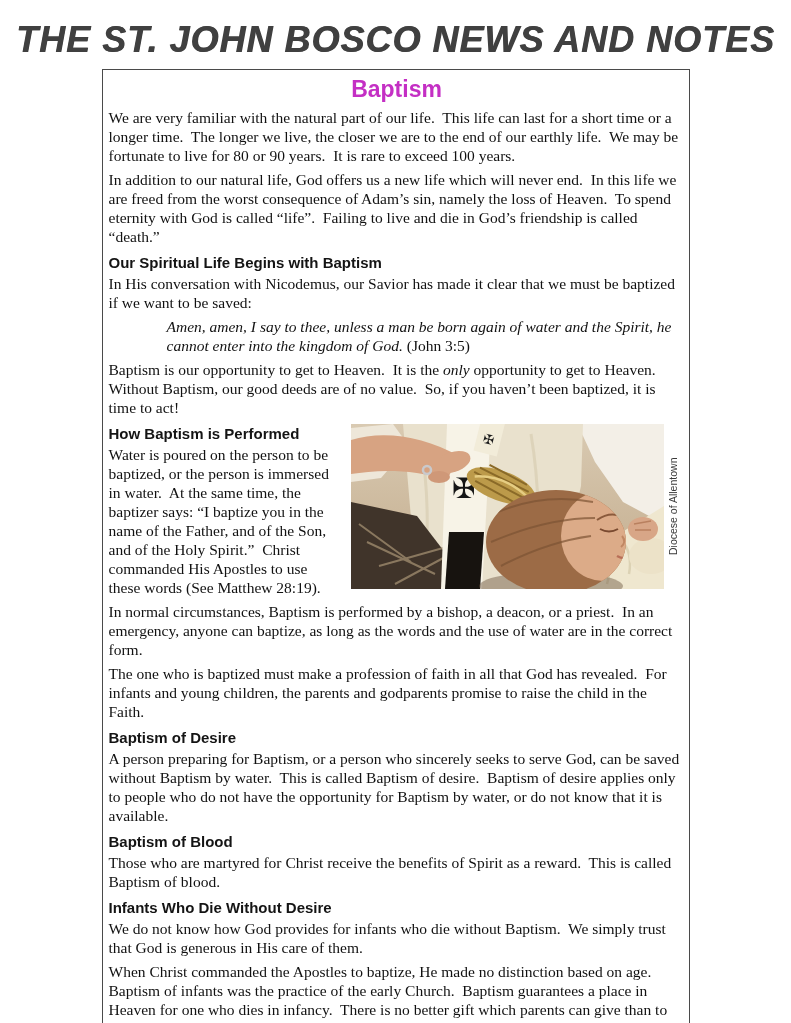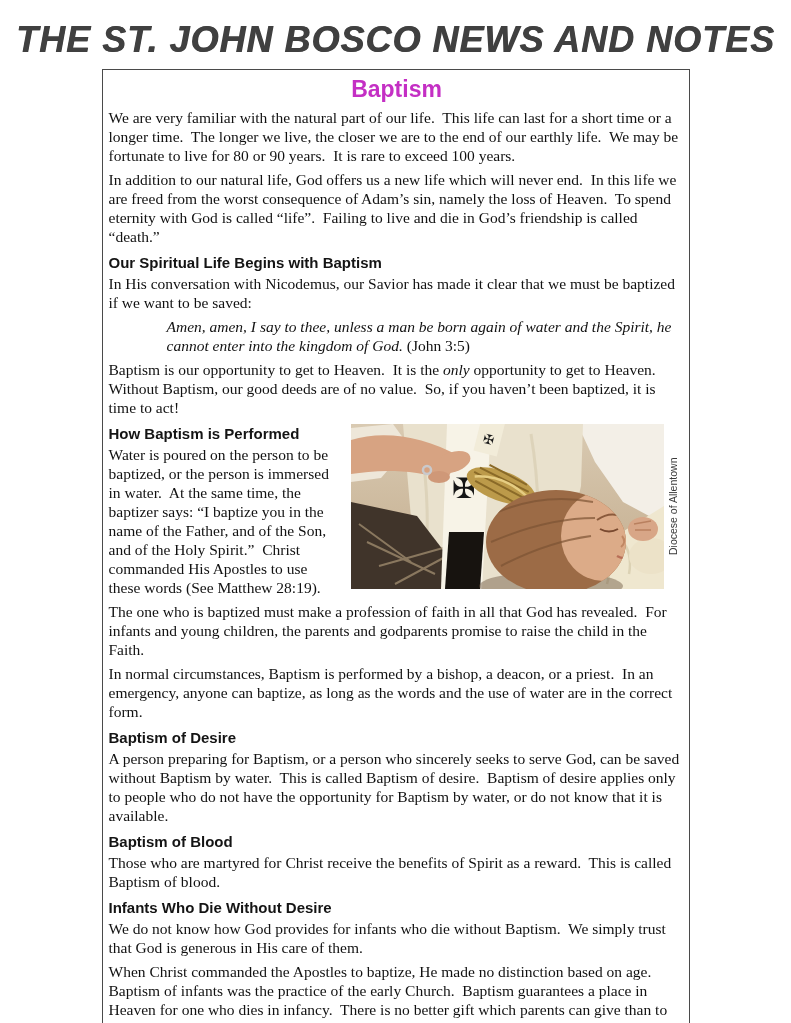--- a/index.html
+++ b/index.html
@@ -182,22 +182,22 @@
         <ellipse cx="300" cy="132" rx="22" ry="18" fill="#ece2c8"></ellipse>
         <ellipse cx="292" cy="105" rx="15" ry="12" fill="#d8a687"></ellipse>
         <path d="M283,100 l17,-3 m-16,9 l16,0" stroke="#b9805f" stroke-width="1.5" fill="none"></path>
       </svg>
     </div>
     <div class="photo-credit">Diocese of Allentown</div>
   </div>
 
   <div class="section-heading">How Baptism is Performed</div>
   <p>Water is poured on the person to be baptized, or the person is immersed in water.  At the same time, the baptizer says: “I baptize you in the name of the Father, and of the Son, and of the Holy Spirit.”  Christ commanded His Apostles to use these words (See Matthew 28:19).</p>
+  <p>In normal circumstances, Baptism is performed by a bishop, a deacon, or a priest.  In an emergency, anyone can baptize, as long as the words and the use of water are in the correct form.</p>
   <p>The one who is baptized must make a profession of faith in all that God has revealed.  For infants and young children, the parents and godparents promise to raise the child in the Faith.</p>
-  <p>In normal circumstances, Baptism is performed by a bishop, a deacon, or a priest.  In an emergency, anyone can baptize, as long as the words and the use of water are in the correct form.</p>
 
   <div class="section-heading">Baptism of Desire</div>
   <p>A person preparing for Baptism, or a person who sincerely seeks to serve God, can be saved without Baptism by water.  This is called Baptism of desire.  Baptism of desire applies only to people who do not have the opportunity for Baptism by water, or do not know that it is available.</p>
 
   <div class="section-heading">Baptism of Blood</div>
   <p>Those who are martyred for Christ receive the benefits of Spirit as a reward.  This is called Baptism of blood.</p>
 
   <div class="section-heading">Infants Who Die Without Desire</div>
   <p>We do not know how God provides for infants who die without Baptism.  We simply trust that God is generous in His care of them.</p>
 

